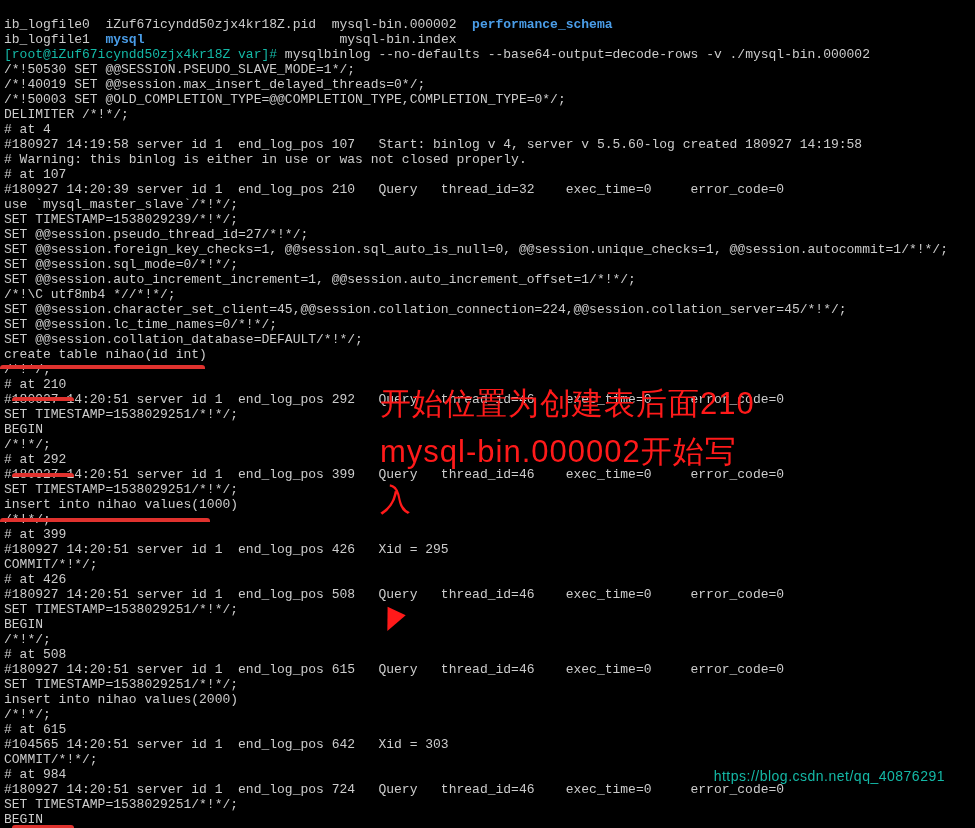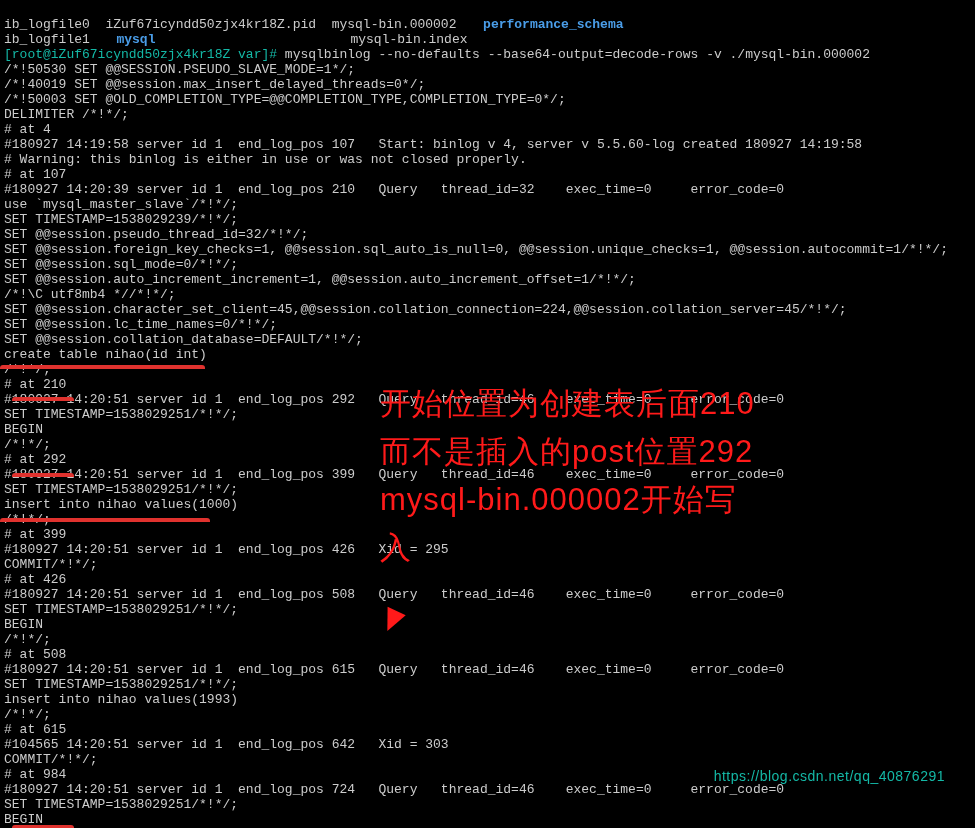--- a/index.html
+++ b/index.html
@@ -14,21 +14,21 @@
     color: #cccccc;
     overflow: hidden;
     position: relative;
   }
   .terminal {
     position: relative;
     padding: 2px 4px;
     white-space: pre;
     z-index: 2;
   }
-  .hl-blue { color: #4a9de8; font-weight: bold; margin-left: 11px; }
+  .hl-blue { color: #4a9de8; font-weight: bold; }
   .prompt  { color: #14b8a6; }
   .underline-red {
     position: absolute;
     height: 6px;
     border-top: 4px solid #e0322e;
     border-radius: 3px;
     z-index: 3;
   }
   .annotation {
     position: absolute;
@@ -74,21 +74,21 @@
 <span>/*!40019 SET @@session.max_insert_delayed_threads=0*/;</span>
 <span>/*!50003 SET @OLD_COMPLETION_TYPE=@@COMPLETION_TYPE,COMPLETION_TYPE=0*/;</span>
 <span>DELIMITER /*!*/;</span>
 <span># at 4</span>
 <span>#180927 14:19:58 server id 1  end_log_pos 107   Start: binlog v 4, server v 5.5.60-log created 180927 14:19:58</span>
 <span># Warning: this binlog is either in use or was not closed properly.</span>
 <span># at 107</span>
 <span>#180927 14:20:39 server id 1  end_log_pos 210   Query   thread_id=32    exec_time=0     error_code=0</span>
 <span>use `mysql_master_slave`/*!*/;</span>
 <span>SET TIMESTAMP=1538029239/*!*/;</span>
-<span>SET @@session.pseudo_thread_id=32/*!*/;</span>
+<span>SET @@session.pseudo_thread_id=27/*!*/;</span>
 <span>SET @@session.foreign_key_checks=1, @@session.sql_auto_is_null=0, @@session.unique_checks=1, @@session.autocommit=1/*!*/;</span>
 <span>SET @@session.sql_mode=0/*!*/;</span>
 <span>SET @@session.auto_increment_increment=1, @@session.auto_increment_offset=1/*!*/;</span>
 <span>/*!\C utf8mb4 *//*!*/;</span>
 <span>SET @@session.character_set_client=45,@@session.collation_connection=224,@@session.collation_server=45/*!*/;</span>
 <span>SET @@session.lc_time_names=0/*!*/;</span>
 <span>SET @@session.collation_database=DEFAULT/*!*/;</span>
 <span>create table nihao(id int)</span>
 <span>/*!*/;</span>
 <span># at 210</span>
@@ -105,40 +105,39 @@
 <span>#180927 14:20:51 server id 1  end_log_pos 426   Xid = 295</span>
 <span>COMMIT/*!*/;</span>
 <span># at 426</span>
 <span>#180927 14:20:51 server id 1  end_log_pos 508   Query   thread_id=46    exec_time=0     error_code=0</span>
 <span>SET TIMESTAMP=1538029251/*!*/;</span>
 <span>BEGIN</span>
 <span>/*!*/;</span>
 <span># at 508</span>
 <span>#180927 14:20:51 server id 1  end_log_pos 615   Query   thread_id=46    exec_time=0     error_code=0</span>
 <span>SET TIMESTAMP=1538029251/*!*/;</span>
-<span>insert into nihao values(1993)</span>
+<span>insert into nihao values(2000)</span>
 <span>/*!*/;</span>
 <span># at 615</span>
 <span>#104565 14:20:51 server id 1  end_log_pos 642   Xid = 303</span>
 <span>COMMIT/*!*/;</span>
 <span># at 984</span>
 <span>#180927 14:20:51 server id 1  end_log_pos 724   Query   thread_id=46    exec_time=0     error_code=0</span>
 <span>SET TIMESTAMP=1538029251/*!*/;</span>
 <span>BEGIN</span>
 <span>/*!*/;</span>
 
 </div>
 
 <div class="underline-red" style="left:0px; top:365px; width:205px;"></div>
 <div class="underline-red" style="left:12px; top:397px; width:62px;"></div>
 <div class="underline-red" style="left:12px; top:473px; width:62px;"></div>
 <div class="underline-red" style="left:0px; top:518px; width:210px;"></div>
 <div class="underline-red" style="left:12px; top:825px; width:62px;"></div>
 
 <div class="annotation" style="left:380px; top:380px;">
   <div>开始位置为创建表后面210</div>
-  <div>而不是插入的post位置292</div>
   <div>mysql-bin.000002开始写</div>
   <div>入</div>
 </div>
 <div class="arrow" style="left:382px; top:610px;"></div>
 
 <div class="watermark">https://blog.csdn.net/qq_40876291</div>
 
 </body></html>

